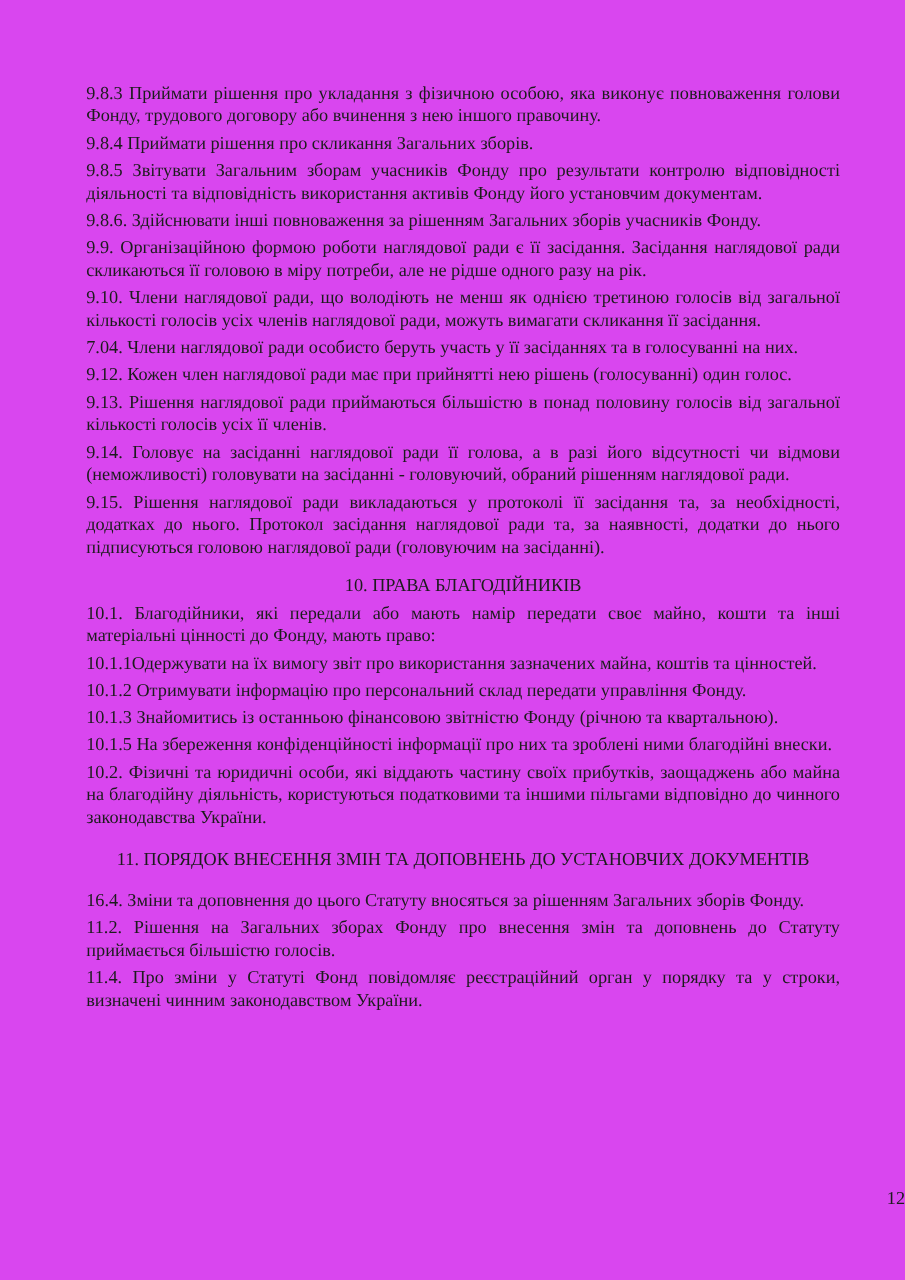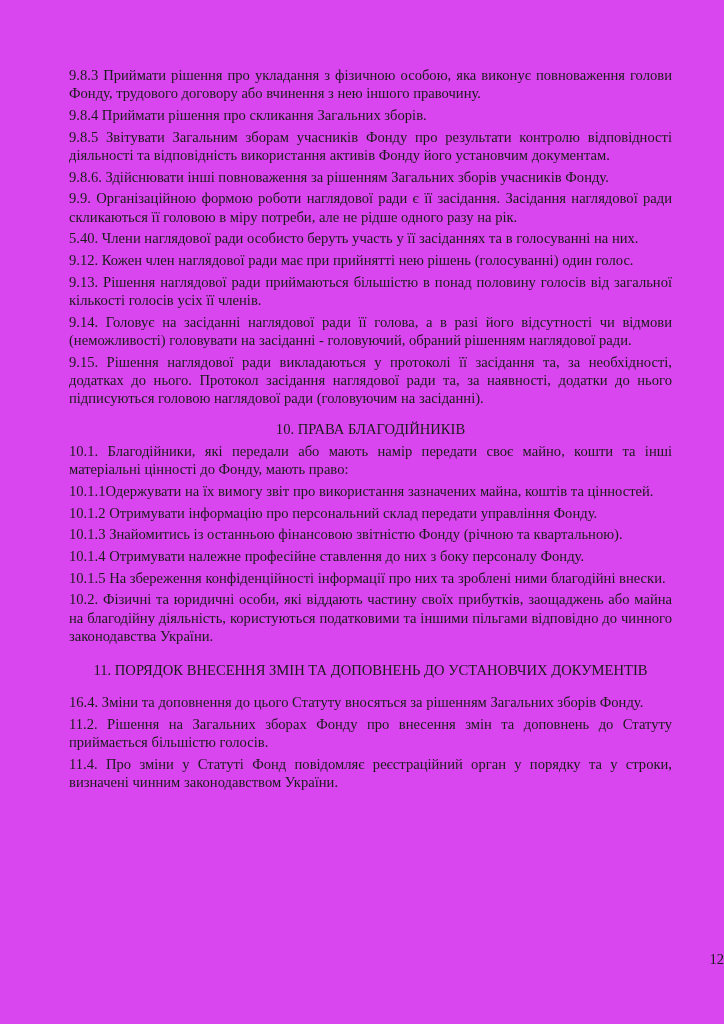--- a/index.html
+++ b/index.html
@@ -54,33 +54,33 @@
 <body>
 
 <div class="page">
   <div class="content">
 
     <p class="para">9.8.3 Приймати рішення про укладання з фізичною особою, яка виконує повноваження голови Фонду, трудового договору або вчинення з нею іншого правочину.</p>
     <p class="para">9.8.4 Приймати рішення про скликання Загальних зборів.</p>
     <p class="para">9.8.5 Звітувати Загальним зборам учасників Фонду про результати контролю відповідності діяльності та відповідність використання активів Фонду його установчим документам.</p>
     <p class="para">9.8.6. Здійснювати інші повноваження за рішенням Загальних зборів учасників Фонду.</p>
     <p class="para">9.9. Організаційною формою роботи наглядової ради є її засідання. Засідання наглядової ради скликаються її головою в міру потреби, але не рідше одного разу на рік.</p>
-    <p class="para">5.40. Члени наглядової ради особисто беруть участь у її засіданнях та в голосуванні на них.</p>
+    <p class="para">9.10. Члени наглядової ради, що володіють не менш як однією третиною голосів від загальної кількості голосів усіх членів наглядової ради, можуть вимагати скликання її засідання.</p>
+    <p class="para">7.04. Члени наглядової ради особисто беруть участь у її засіданнях та в голосуванні на них.</p>
     <p class="para">9.12. Кожен член наглядової ради має при прийнятті нею рішень (голосуванні) один голос.</p>
     <p class="para">9.13. Рішення наглядової ради приймаються більшістю в понад половину голосів від загальної кількості голосів усіх її членів.</p>
     <p class="para">9.14. Головує на засіданні наглядової ради її голова, а в разі його відсутності чи відмови (неможливості) головувати на засіданні - головуючий, обраний рішенням наглядової ради.</p>
     <p class="para">9.15. Рішення наглядової ради викладаються у протоколі її засідання та, за необхідності, додатках до нього. Протокол засідання наглядової ради та, за наявності, додатки до нього підписуються головою наглядової ради (головуючим на засіданні).</p>
 
     <h2 class="heading">10. ПРАВА БЛАГОДІЙНИКІВ</h2>
 
     <p class="para">10.1. Благодійники, які передали або мають намір передати своє майно, кошти та інші матеріальні цінності до Фонду, мають право:</p>
     <p class="para">10.1.1Одержувати на їх вимогу звіт про використання зазначених майна, коштів та цінностей.</p>
     <p class="para">10.1.2 Отримувати інформацію про персональний склад передати управління Фонду.</p>
     <p class="para">10.1.3 Знайомитись із останньою фінансовою звітністю Фонду (річною та квартальною).</p>
-    <p class="para">10.1.4 Отримувати належне професійне ставлення до них з боку персоналу Фонду.</p>
     <p class="para">10.1.5 На збереження конфіденційності інформації про них та зроблені ними благодійні внески.</p>
     <p class="para">10.2. Фізичні та юридичні особи, які віддають частину своїх прибутків, заощаджень або майна на благодійну діяльність, користуються податковими та іншими пільгами відповідно до чинного законодавства України.</p>
 
     <h2 class="heading heading-11">11. ПОРЯДОК ВНЕСЕННЯ ЗМІН ТА ДОПОВНЕНЬ ДО УСТАНОВЧИХ ДОКУМЕНТІВ</h2>
 
     <p class="para">16.4. Зміни та доповнення до цього Статуту вносяться за рішенням Загальних зборів Фонду.</p>
     <p class="para">11.2. Рішення на Загальних зборах Фонду про внесення змін та доповнень до Статуту приймається більшістю голосів.</p>
     <p class="para">11.4. Про зміни у Статуті Фонд повідомляє реєстраційний орган у порядку та у строки, визначені чинним законодавством України.</p>
 
   </div>

